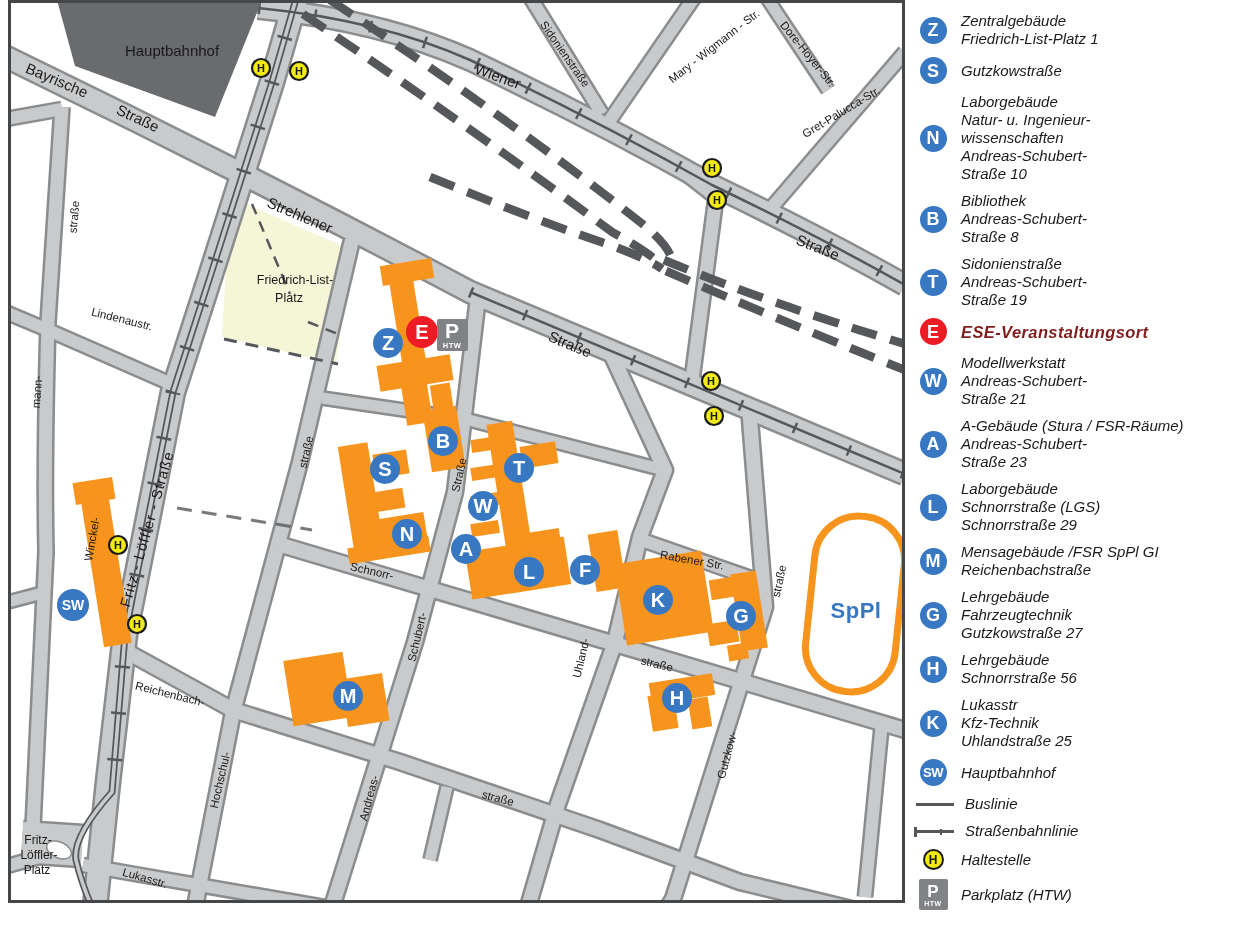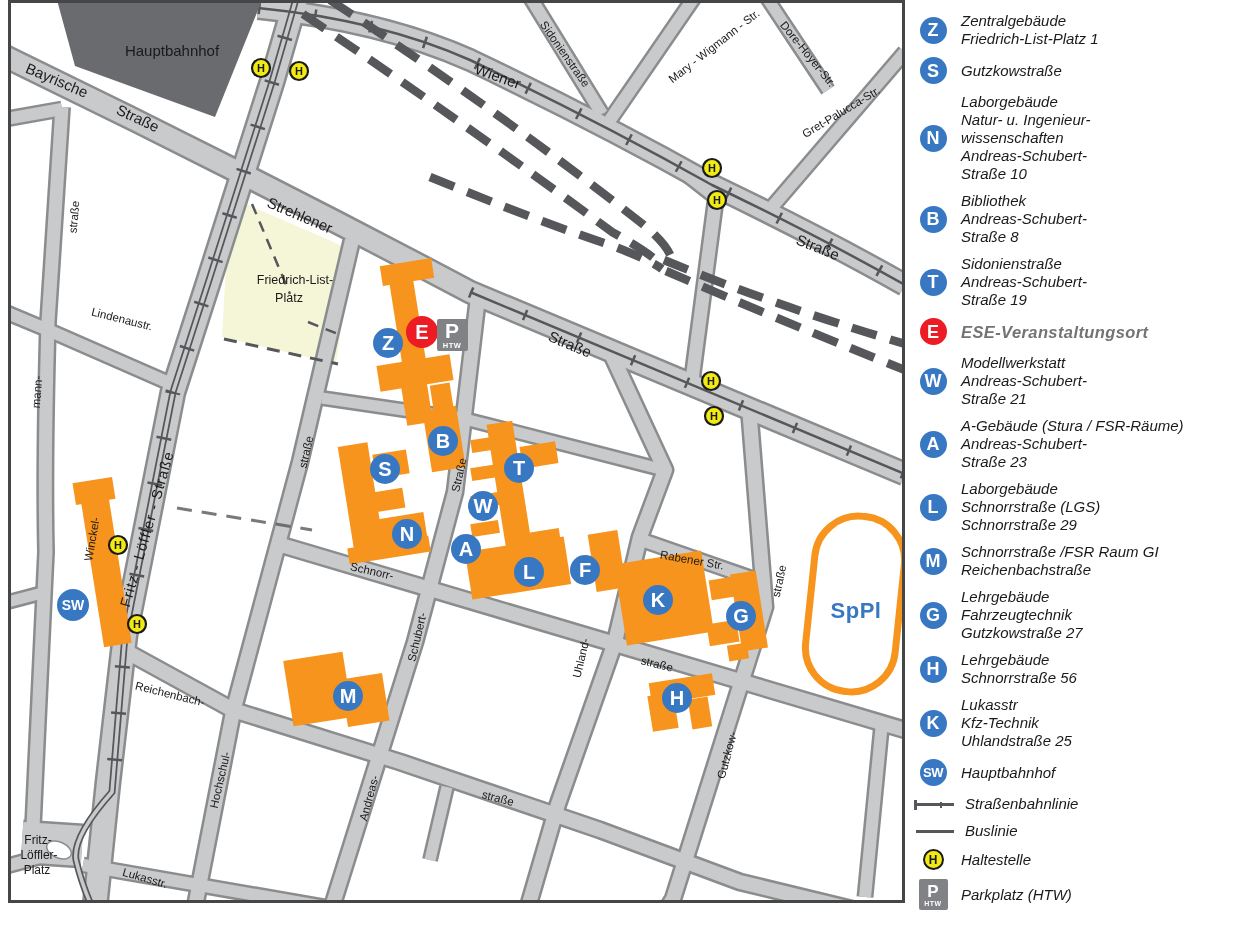--- a/index.html
+++ b/index.html
@@ -18,21 +18,21 @@
   .mk.ev{background:#ED1C24;}
   .mk.st{width:17px;height:17px;background:#F2EA15;border:2.5px solid #1a1a1a;color:#1a1a1a;
     font-size:12px;font-weight:bold;}
   .pk{width:29px;height:31px;border-radius:2px;background:#818285;color:#fff;display:flex;
     flex-direction:column;align-items:center;justify-content:center;line-height:1;}
   .pk b{font-size:17px;} .pk i{font-style:normal;font-size:7px;font-weight:bold;letter-spacing:.5px;}
   .line{width:38px;height:0;border-top:3px solid #55575A;position:relative;}
   .line.tram::before{content:'';position:absolute;left:-2px;top:-6px;width:3px;height:10px;background:#55575A;}
   .line.tram::after{content:'';position:absolute;left:62%;top:-4px;width:2.5px;height:6px;background:#55575A;}
   .leg-text div{white-space:nowrap;font-style:italic;}
-  .ese div{color:#737373;font-weight:bold;font-size:16.5px;letter-spacing:.4px;}
+  .ese div{color:#7f1d1d;font-weight:bold;font-size:16.5px;letter-spacing:.4px;}
 </style>
 </head>
 <body>
 
 <div id="stage">
 
   <div id="mapwrap">
   <svg id="mapsvg" viewBox="8 8 897 903" width="897" height="903">
 
     <rect x="8" y="8" width="897" height="903" fill="#ffffff"></rect>
@@ -392,21 +392,21 @@
           <div>Laborgebäude</div>
           <div>Schnorrstraße (LGS)</div>
           <div>Schnorrstraße 29</div>
         </div>
       </div>
       <div class="leg-item">
         <span class="leg-icon">
           <span class="mk">M</span>
         </span>
         <div class="leg-text">
-          <div>Schnorrstraße /FSR Raum GI</div>
+          <div>Mensagebäude /FSR SpPl GI</div>
           <div>Reichenbachstraße</div>
         </div>
       </div>
       <div class="leg-item">
         <span class="leg-icon">
           <span class="mk">G</span>
         </span>
         <div class="leg-text">
           <div>Lehrgebäude</div>
           <div>Fahrzeugtechnik</div>
@@ -435,32 +435,32 @@
       <div class="leg-item">
         <span class="leg-icon">
           <span class="mk sw">SW</span>
         </span>
         <div class="leg-text">
           <div>Hauptbahnhof</div>
         </div>
       </div>
       <div class="leg-item">
         <span class="leg-icon">
+          <span class="line bus"></span>
+        </span>
+        <div class="leg-text">
+          <div>Buslinie</div>
+        </div>
+      </div>
+      <div class="leg-item">
+        <span class="leg-icon">
           <span class="line tram"></span>
         </span>
         <div class="leg-text">
           <div>Straßenbahnlinie</div>
-        </div>
-      </div>
-      <div class="leg-item">
-        <span class="leg-icon">
-          <span class="line bus"></span>
-        </span>
-        <div class="leg-text">
-          <div>Buslinie</div>
         </div>
       </div>
       <div class="leg-item">
         <span class="leg-icon">
           <span class="mk st">H</span>
         </span>
         <div class="leg-text">
           <div>Haltestelle</div>
         </div>
       </div>

